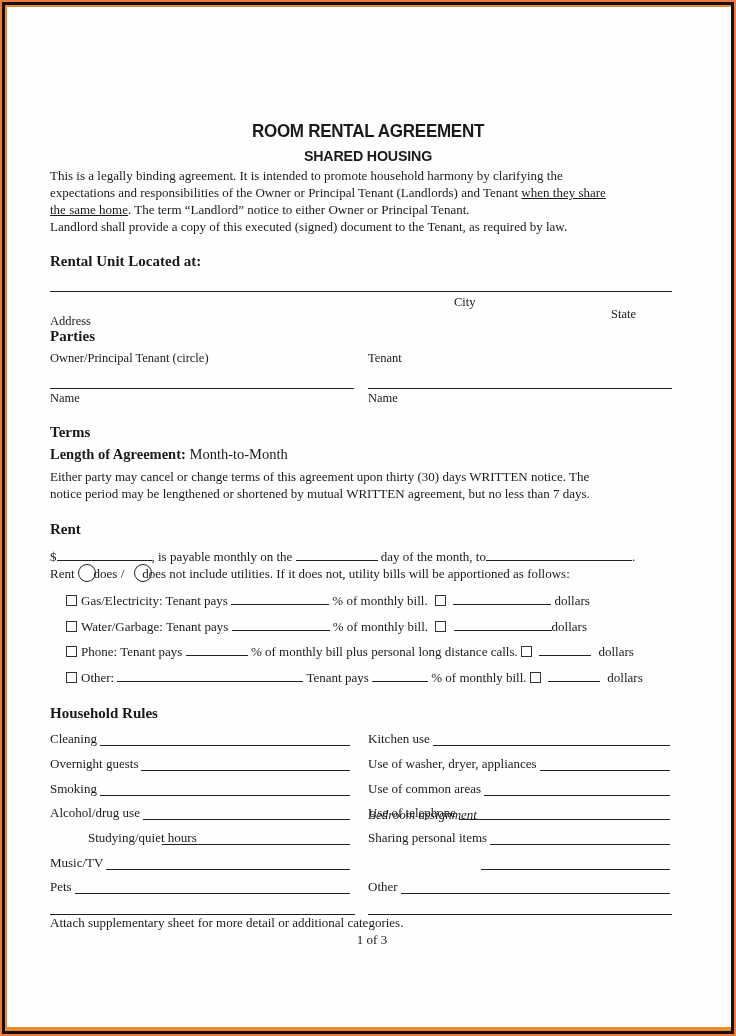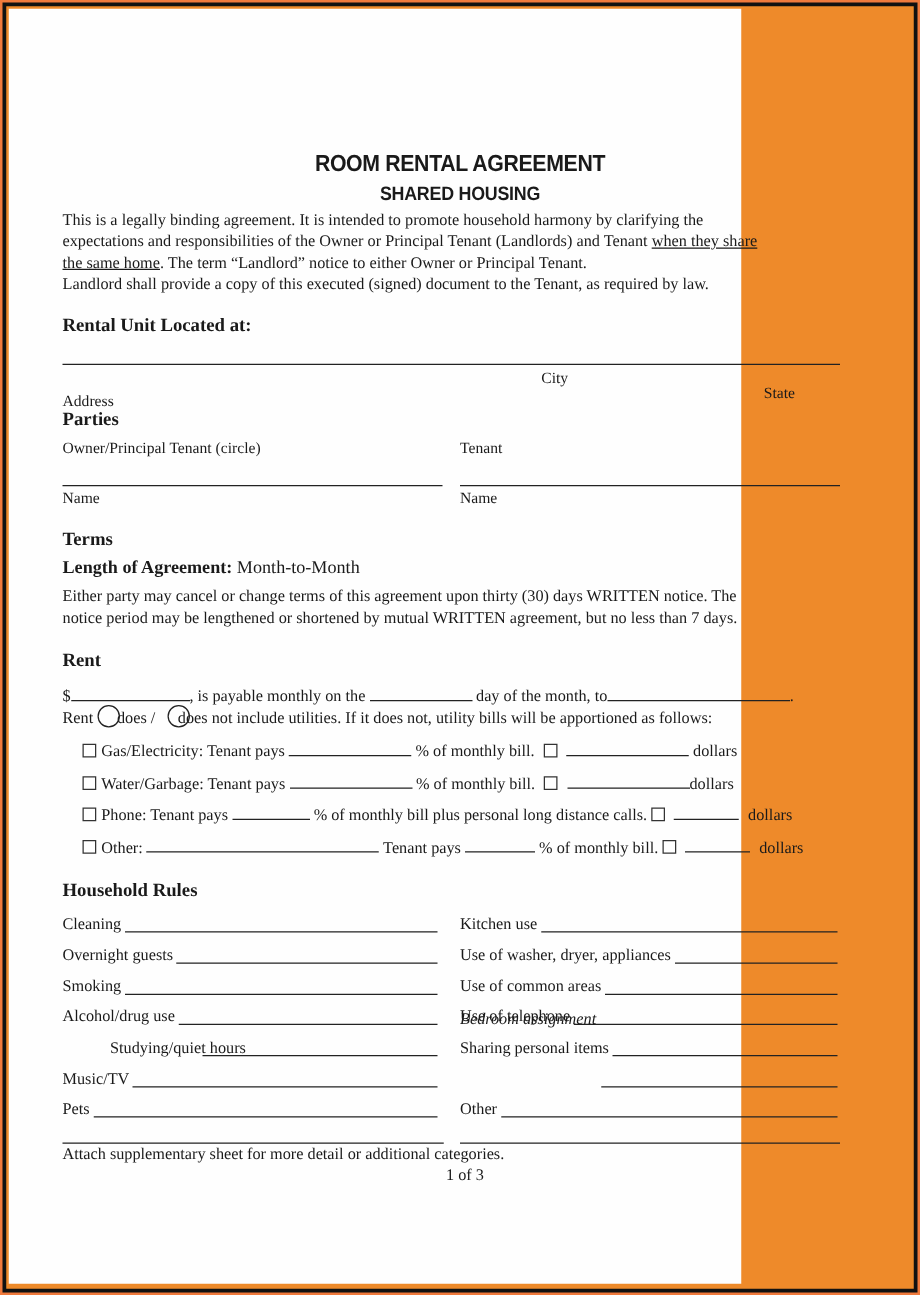--- a/index.html
+++ b/index.html
@@ -11,21 +11,21 @@
   }
   .frame-outer {
     position: absolute; left: 2px; top: 2px; width: 732px; height: 1032px;
     background: #111; box-sizing: border-box;
   }
   .frame-inner {
     position: absolute; left: 5px; top: 5px; width: 726px; height: 1026px;
     background: #ee8a2a; box-sizing: border-box;
   }
   .page {
-    position: absolute; left: 7px; top: 7px; width: 586px; height: 1020px;
+    position: absolute; left: 7px; top: 7px; width: 724px; height: 1020px;
     background: #fefefe;
   }
   .abs { position: absolute; white-space: nowrap; }
   .title {
     font-family: "Liberation Sans", "DejaVu Sans", sans-serif;
     font-weight: bold; font-size: 18.5px; letter-spacing: -0.3px;
     transform: scaleX(0.92); transform-origin: center;
   }
   .subtitle {
     font-family: "Liberation Sans", "DejaVu Sans", sans-serif;
@@ -61,21 +61,21 @@
   <div class="abs body-text" style="left:43px;top:160px;">
     <div>This is a legally binding agreement.  It is intended to promote household harmony by clarifying the</div>
     <div><span>expectations and responsibilities of the Owner or Principal Tenant (Landlords) and Tenant </span><span class="u">when they share</span></div>
     <div><span class="u">the same home</span><span>.  The term “Landlord” notice to either Owner or Principal Tenant.</span></div>
     <div>Landlord shall provide a copy of this executed (signed) document to the Tenant, as required by law.</div>
   </div>
 
   <div class="abs h" style="left:43px;top:246px;">Rental Unit Located at:</div>
   <div class="line" style="left:43px;top:284px;width:622px;"></div>
   <div class="abs small" style="left:43px;top:288px;margin-top:19px;">Address</div>
-  <div class="abs small" style="left:426px;top:288px;">City</div>
+  <div class="abs small" style="left:447px;top:288px;">City</div>
   <div class="abs small" style="left:604px;top:288px;margin-top:12px;">State</div>
 
   <div class="abs h" style="left:43px;top:321px;">Parties</div>
   <div class="abs small" style="left:43px;top:344px;">Owner/Principal Tenant (circle)</div>
   <div class="abs small" style="left:361px;top:344px;">Tenant</div>
   <div class="line" style="left:43px;top:381px;width:304px;"></div>
   <div class="line" style="left:361px;top:381px;width:304px;"></div>
   <div class="abs small" style="left:43px;top:384px;">Name</div>
   <div class="abs small" style="left:361px;top:384px;">Name</div>
 

